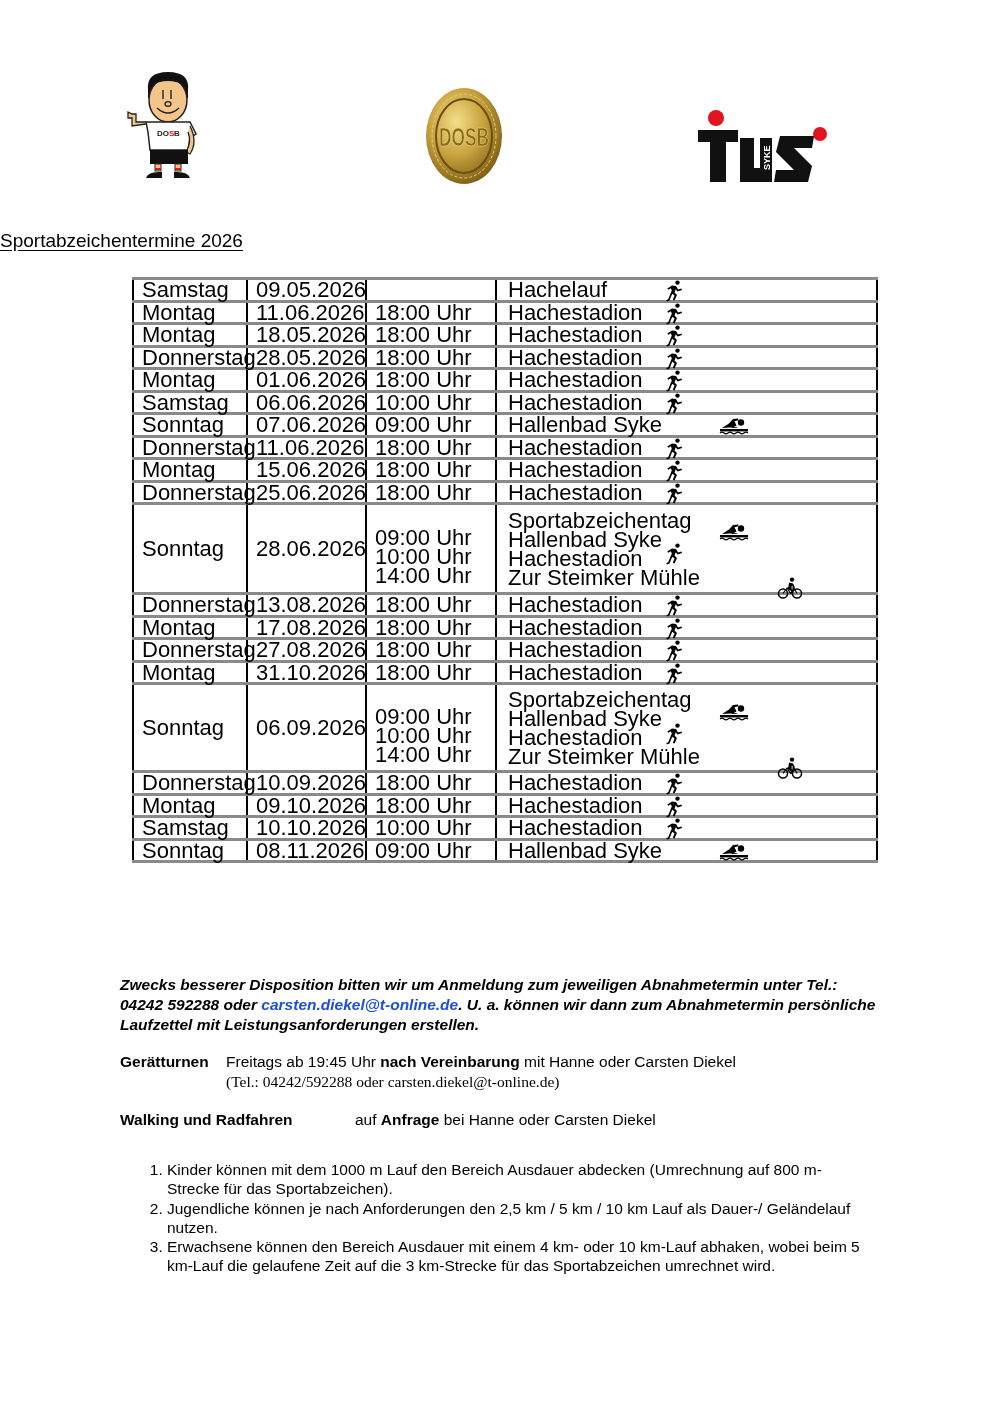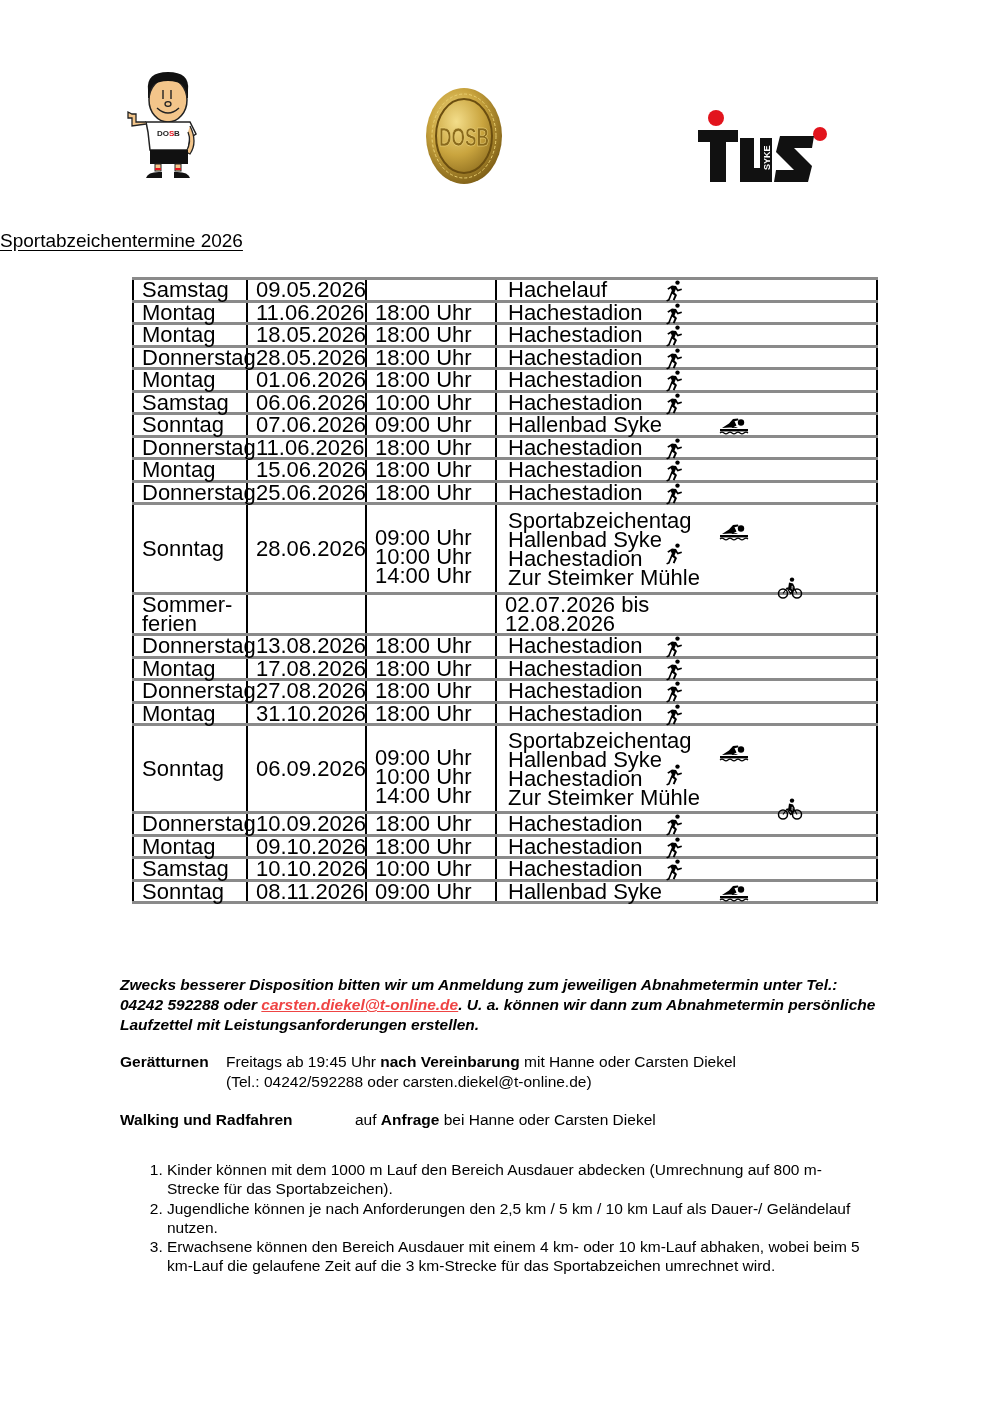--- a/index.html
+++ b/index.html
@@ -25,24 +25,24 @@
   .run-single { left: 166px; top: 0px; }
   .swim-single { left: 222px; top: 2px; width: 30px; height: 18px; }
   .multi-swim { left: 222px; top: 18px; width: 30px; height: 18px; }
   .multi-run { left: 166px; top: 38px; }
   .multi-bike { left: 280px; top: 72px; width: 26px; height: 22px; }
   .cell-lines span { display: block; }
 
   
   #notice { left: 120px; top: 975px; width: 760px; font-size: 15.5px; font-weight: bold;
             font-style: italic; line-height: 20px; }
-  #notice a { color: #ef4444; text-decoration: underline; }
+  #notice a { color: #1d4ed8; }
   #geraet { left: 120px; top: 1052px; font-size: 15.5px; line-height: 19.5px; }
   #geraet .lbl { font-weight: bold; display: inline-block; width: 106px; }
-  #geraet .indent { padding-left: 106px; display: block; }
+  #geraet .indent { padding-left: 106px; display: block; font-family: Liberation Serif, serif; }
   #walking { left: 120px; top: 1110px; font-size: 15.5px; line-height: 19.5px; }
   #walking .lbl { font-weight: bold; display: inline-block; width: 235px; }
   #hache { left: 120px; top: 1148px; width: 760px; font-size: 15.5px; line-height: 19.3px; }
   #hache .h { font-weight: bold; }
   #hache ol { margin: 12px; padding-left: 35px; }
   #hache li { padding-left: 0; }
 </style>
 </head>
 <body>
 
@@ -241,32 +241,20 @@
           </svg>
         <svg class="ico multi-run">
             <use href="#sym-run"></use>
           </svg>
         <svg class="ico multi-bike">
             <use href="#sym-bike"></use>
           </svg>
       </td>
     </tr>
 
-    <tr style="height:38px">
-      <td class="cell-lines">
-        <span>Sommer-</span>
-        <span>ferien</span>
-      </td>
-      <td></td>
-      <td></td>
-      <td class="cell-lines">
-        <span>02.07.2026 bis</span>
-        <span>12.08.2026</span>
-      </td>
-    </tr>
     <tr>
       <td>Donnerstag</td>
       <td>13.08.2026</td>
       <td>18:00 Uhr</td>
       <td class="loc"><span>Hachestadion</span><svg class="ico run-single">
             <use href="#sym-run"></use>
           </svg></td>
     </tr>
     <tr>
       <td>Montag</td>

